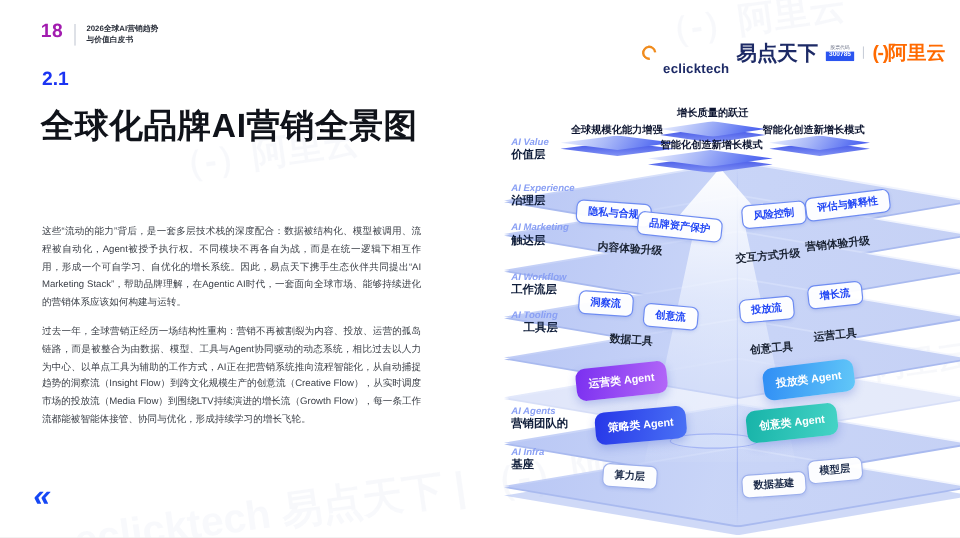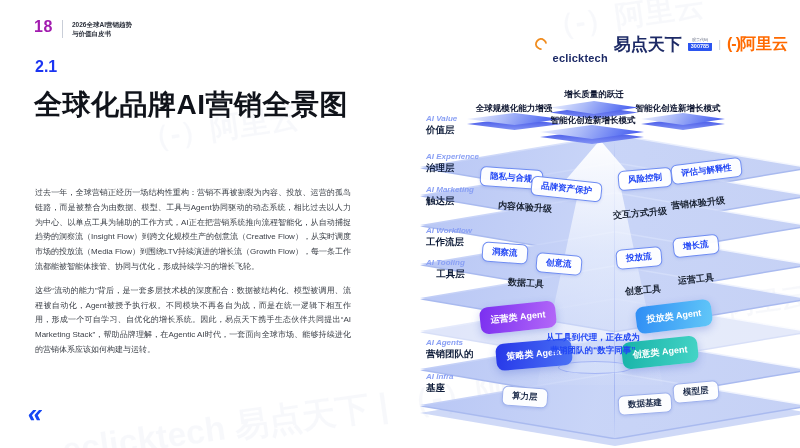--- a/index.html
+++ b/index.html
@@ -91,22 +91,22 @@
       <span class="t">股票代码</span>
       <span class="n">300785</span>
     </span>
     <span class="pipe">|</span>
     <span class="ali"><span class="par">(-)</span><span>阿里云</span></span>
   </div>
 
   <div class="sec-num">2.1</div>
   <div class="title-cn">全球化品牌AI营销全景图</div>
   <div class="body-copy">
+    <p>这些“流动的能力”背后，是一套多层技术栈的深度配合：数据被结构化、模型被调用、流程被自动化，Agent被授予执行权。不同模块不再各自为战，而是在统一逻辑下相互作用，形成一个可自学习、自优化的增长系统。因此，易点天下携手生态伙伴共同提出“AI Marketing Stack”，帮助品牌理解，在Agentic AI时代，一套面向全球市场、能够持续进化的营销体系应该如何构建与运转。</p>
     <p>过去一年，全球营销正经历一场结构性重构：营销不再被割裂为内容、投放、运营的孤岛链路，而是被整合为由数据、模型、工具与Agent协同驱动的动态系统，相比过去以人力为中心、以单点工具为辅助的工作方式，AI正在把营销系统推向流程智能化，从自动捕捉趋势的洞察流（Insight Flow）到跨文化规模生产的创意流（Creative Flow），从实时调度市场的投放流（Media Flow）到围绕LTV持续演进的增长流（Growth Flow），每一条工作流都能被智能体接管、协同与优化，形成持续学习的增长飞轮。</p>
-    <p>这些“流动的能力”背后，是一套多层技术栈的深度配合：数据被结构化、模型被调用、流程被自动化，Agent被授予执行权。不同模块不再各自为战，而是在统一逻辑下相互作用，形成一个可自学习、自优化的增长系统。因此，易点天下携手生态伙伴共同提出“AI Marketing Stack”，帮助品牌理解，在Agentic AI时代，一套面向全球市场、能够持续进化的营销体系应该如何构建与运转。</p>
   </div>
 
   <div class="diagram">
 
     <div class="floor" style="top:50px;"></div>
     <div class="floor" style="top:78px;"></div>
     <div class="floor" style="top:108px;"></div>
     <div class="floor" style="top:147px;"></div>
     <div class="floor" style="top:181px;"></div>
     <div class="floor ghost" style="top:214px;"></div>
@@ -171,24 +171,20 @@
 
     <div class="flat" style="left:98px;top:193px;transform:rotate(4deg);">数据工具</div>
     <div class="flat" style="left:215px;top:200px;transform:rotate(-5deg);">创意工具</div>
     <div class="flat" style="left:268px;top:189px;transform:rotate(-6deg);">运营工具</div>
 
     <div class="agent ag-ops" style="left:70px;top:220px;transform:rotate(-6deg);">运营类 Agent</div>
     <div class="agent ag-media" style="left:226px;top:219px;transform:rotate(-7deg);">投放类 Agent</div>
     <div class="agent ag-strategy" style="left:86px;top:257px;transform:rotate(-5deg);">策略类 Agent</div>
     <div class="agent ag-creative" style="left:212px;top:255px;transform:rotate(-6deg);">创意类 Agent</div>
 
-    <div class="agents-note">
-      <span>从工具到代理，正在成为</span><br>
-      <span>营销团队的“数字同事”</span>
-    </div>
     <div class="note-ellipse"></div>
 
     <div class="pill dark" style="left:92px;top:303px;transform:rotate(4deg);">算力层</div>
     <div class="pill dark" style="left:208px;top:310px;transform:rotate(-4deg);">数据基建</div>
     <div class="pill dark" style="left:263px;top:298px;transform:rotate(-5deg);">模型层</div>
   </div>
 
   <div class="foot-logo">«</div>
 </div>
 

